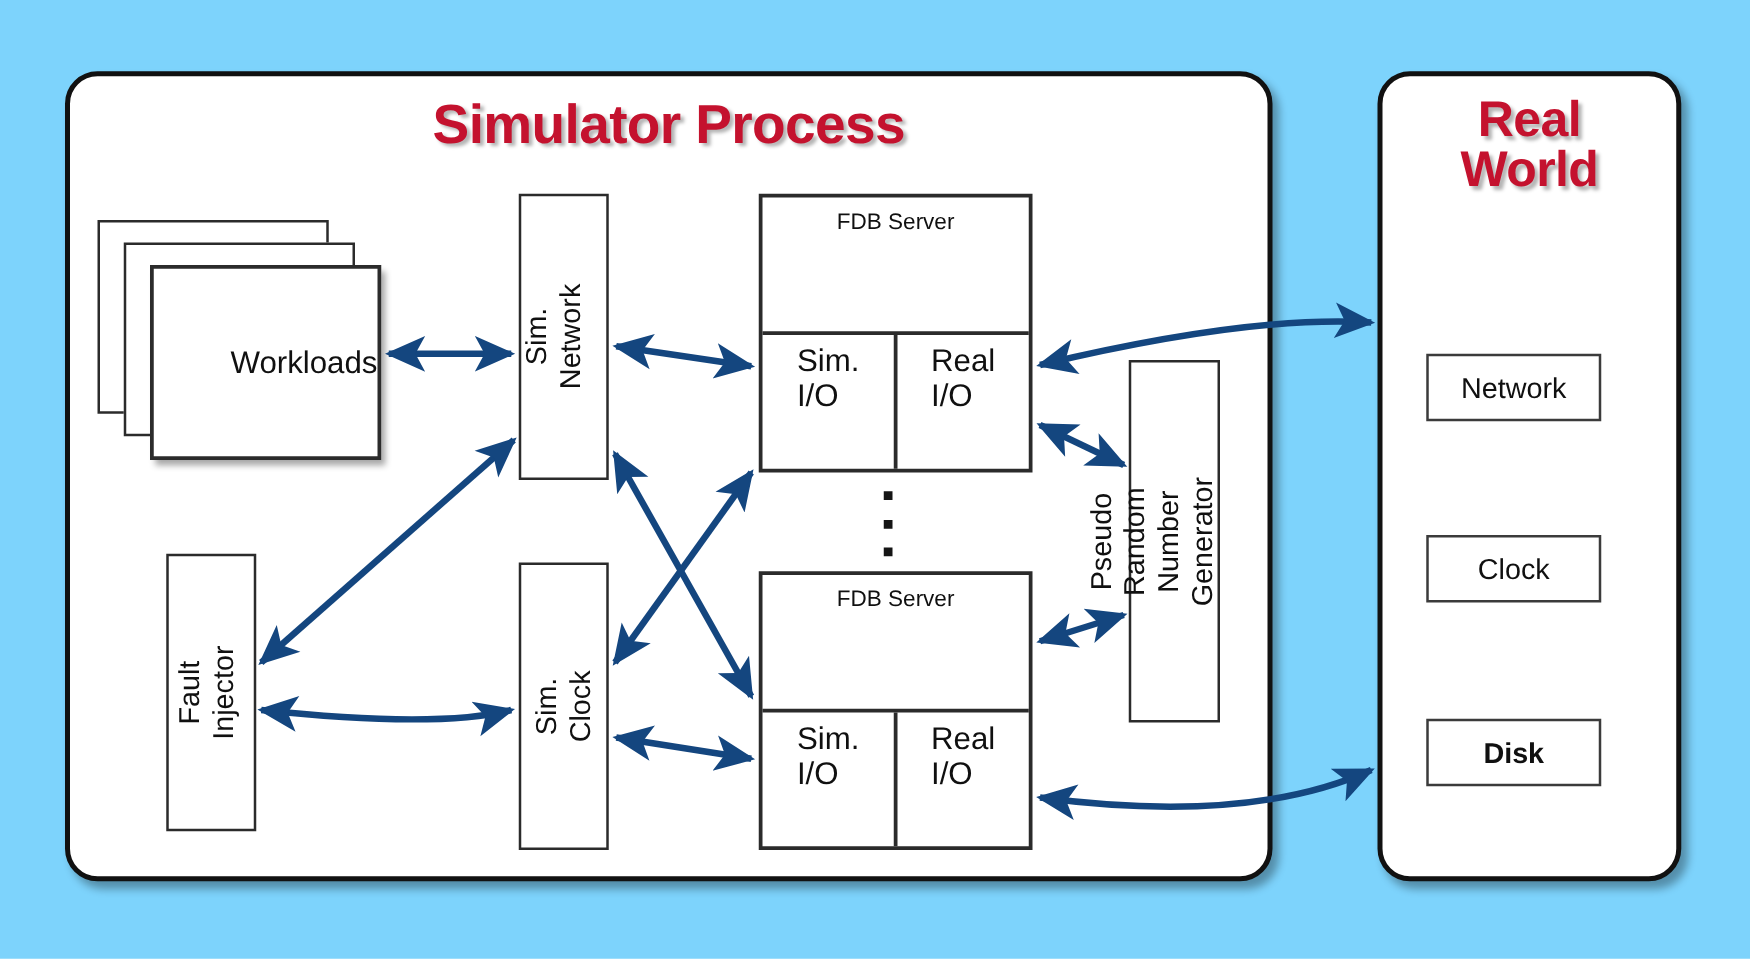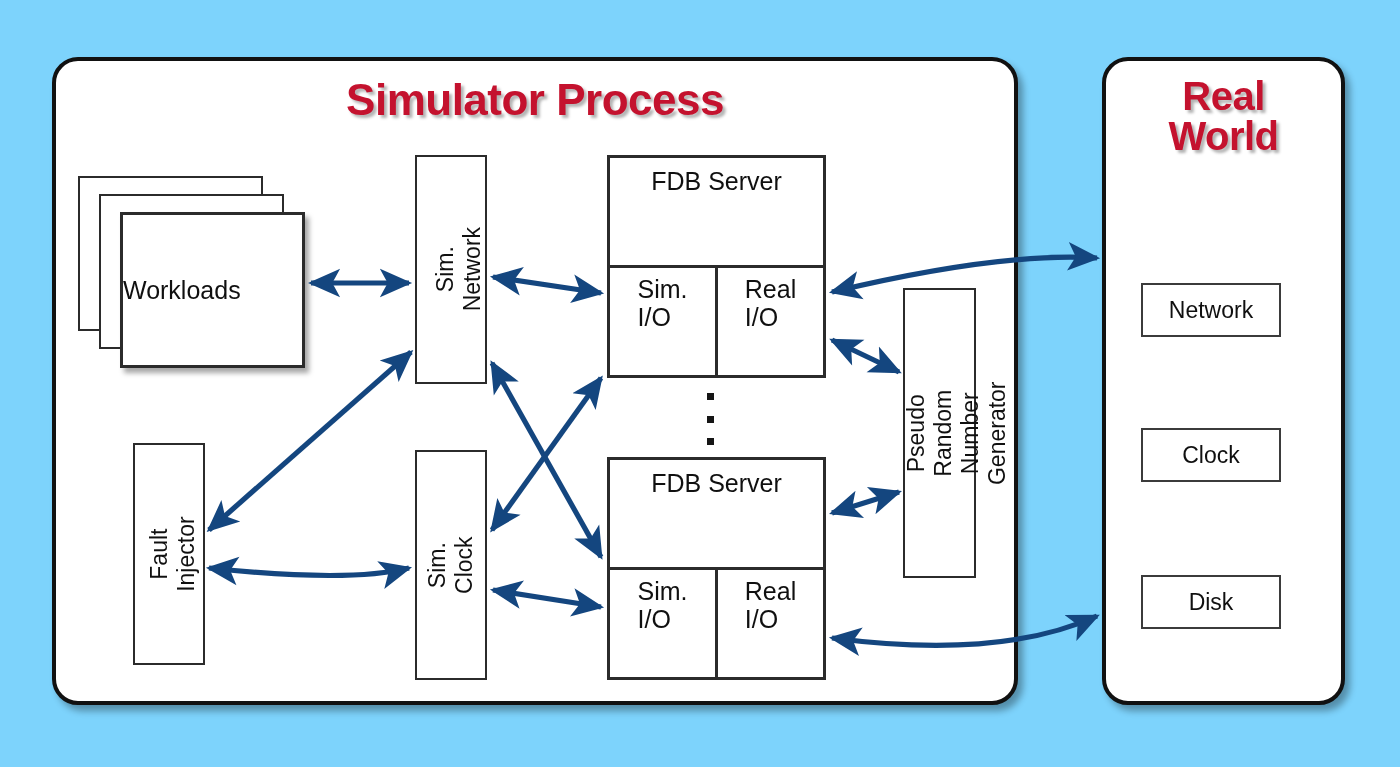--- a/index.html
+++ b/index.html
@@ -47,21 +47,21 @@
   #real-world-title{ left: 1102px; top: 76px; width: 243px; font-size: 40px; }
 
   
   .node {
     position: absolute;
     background: #ffffff;
     border: 2px solid #2b2b2b;
     box-sizing: border-box;
     display: flex;
     align-items: center;
-    justify-content: flex-start;
+    justify-content: flex-end;
     font-size: 23px;
     color: #101010;
     text-align: center;
     line-height: 1.15;
     user-select: none;
   }
   .node.thin { border-width: 2px; }
   .shadowed { box-shadow: 4px 5px 5px rgba(0,0,0,0.35); }
 
   
@@ -92,21 +92,21 @@
     flex-direction: column;
   }
   #fdb-server-1 { left: 607px; top: 155px; width: 219px; height: 223px; }
   #fdb-server-2 { left: 607px; top: 457px; width: 219px; height: 223px; }
   .fdb-title {
     flex: 0 0 98px;
     display: flex;
     align-items: flex-start;
     justify-content: center;
     padding-top: 9px;
-    font-size: 25px;
+    font-size: 18px;
     color: #101010;
     border-bottom: 3px solid #2b2b2b;
     user-select: none;
   }
   .fdb-io-row { flex: 1 1 auto; display: flex; }
   .fdb-io {
     flex: 1 1 50%;
     display: flex;
     align-items: flex-start;
     justify-content: center;
@@ -131,21 +131,21 @@
     justify-content: center;
     font-size: 23px;
     color: #101010;
     left: 1141px;
     width: 140px;
     height: 54px;
     user-select: none;
   }
   #rw-network { top: 283px; }
   #rw-clock   { top: 428px; }
-  #rw-disk    { top: 575px; }
+  #rw-disk    { top: 575px; font-weight: bold; }
 
   
   #fdb-ellipsis {
     position: absolute;
     left: 704px;
     top: 393px;
     width: 12px;
     height: 52px;
     display: flex;
     flex-direction: column;

